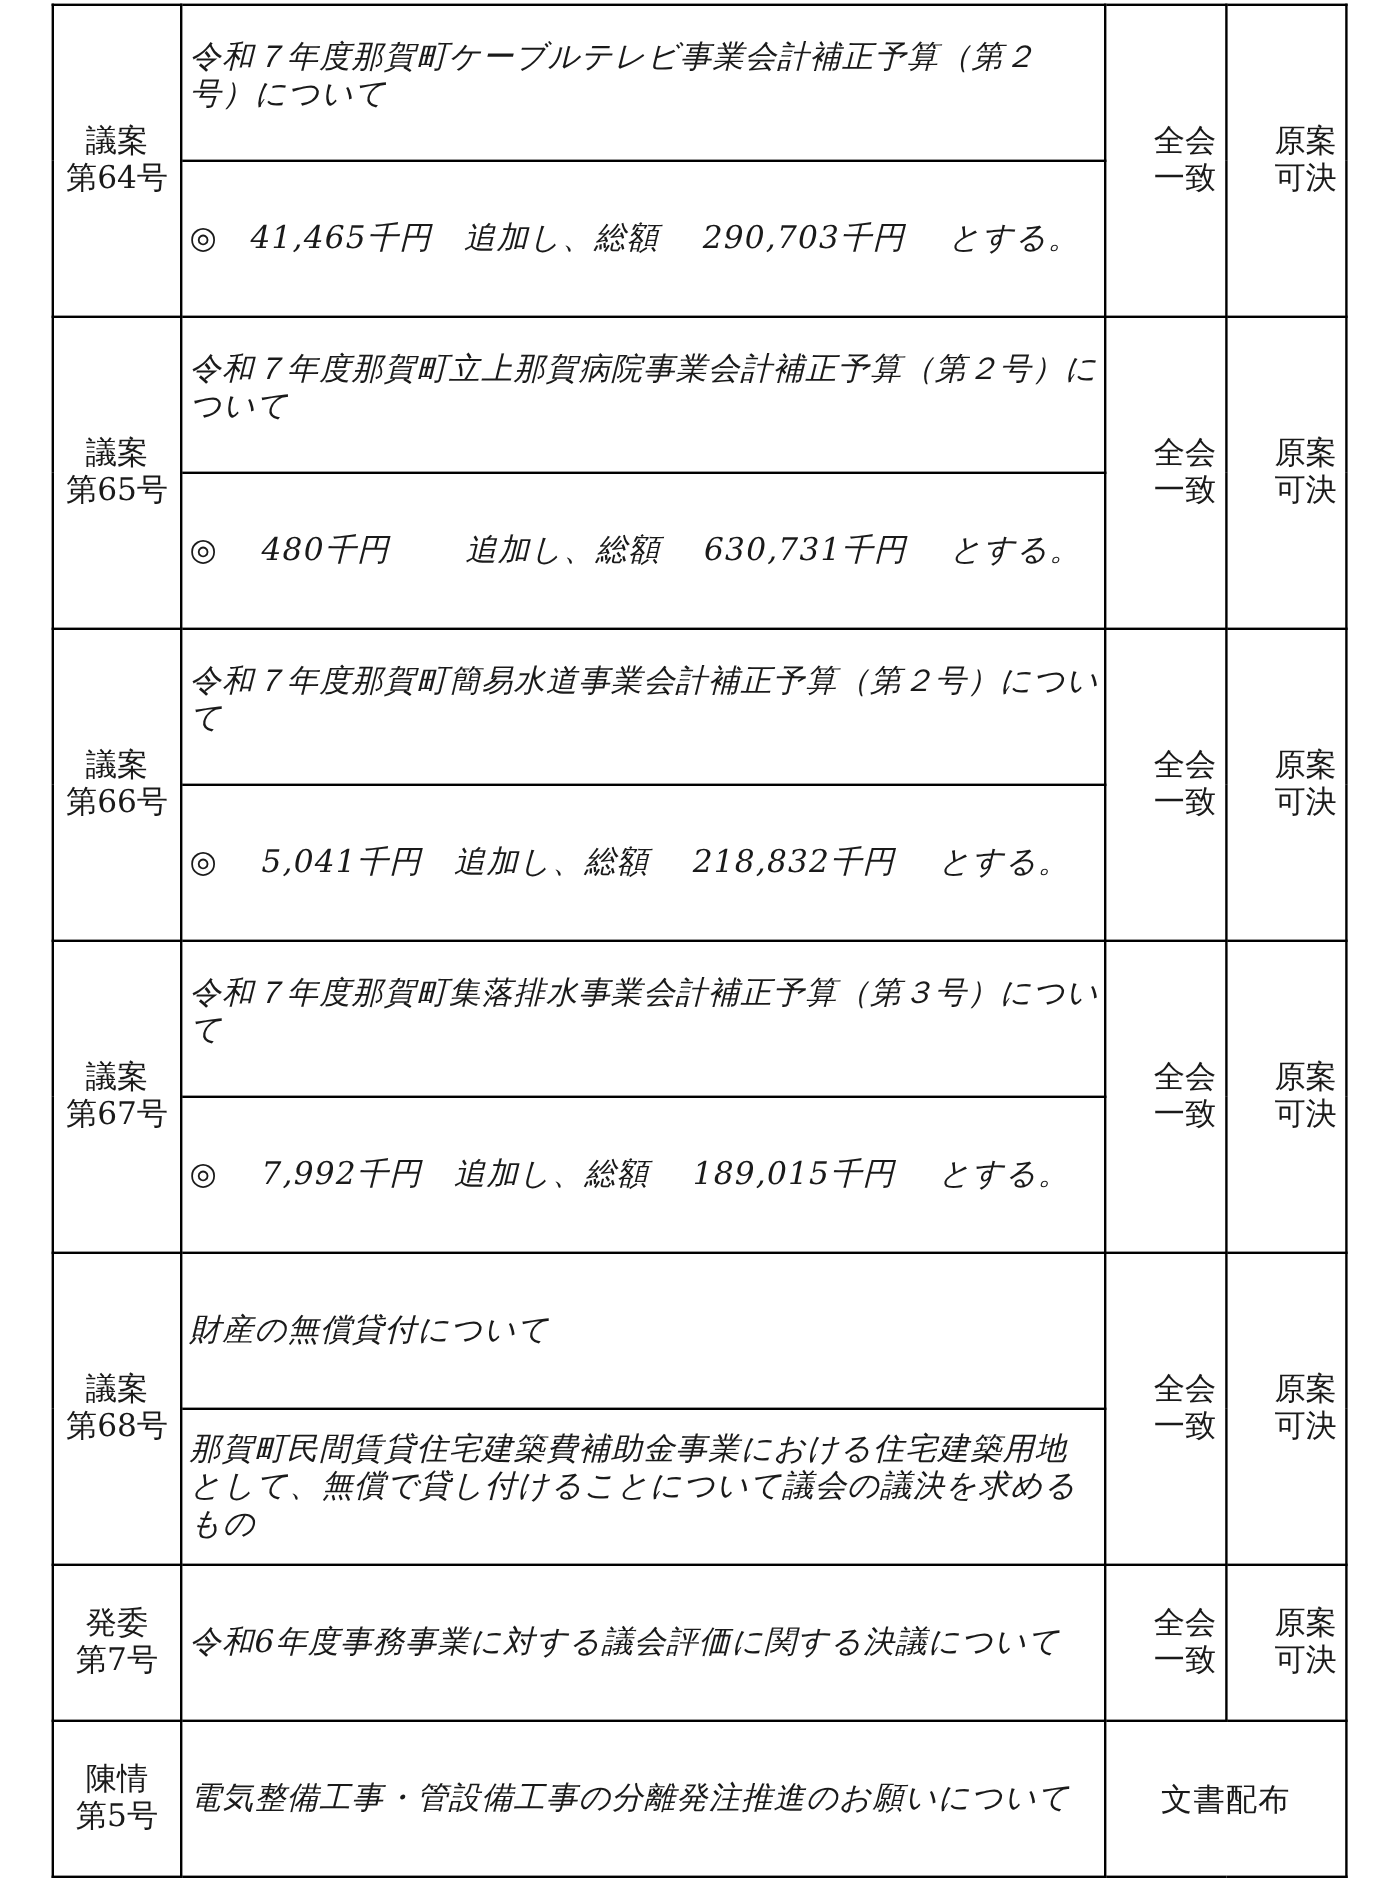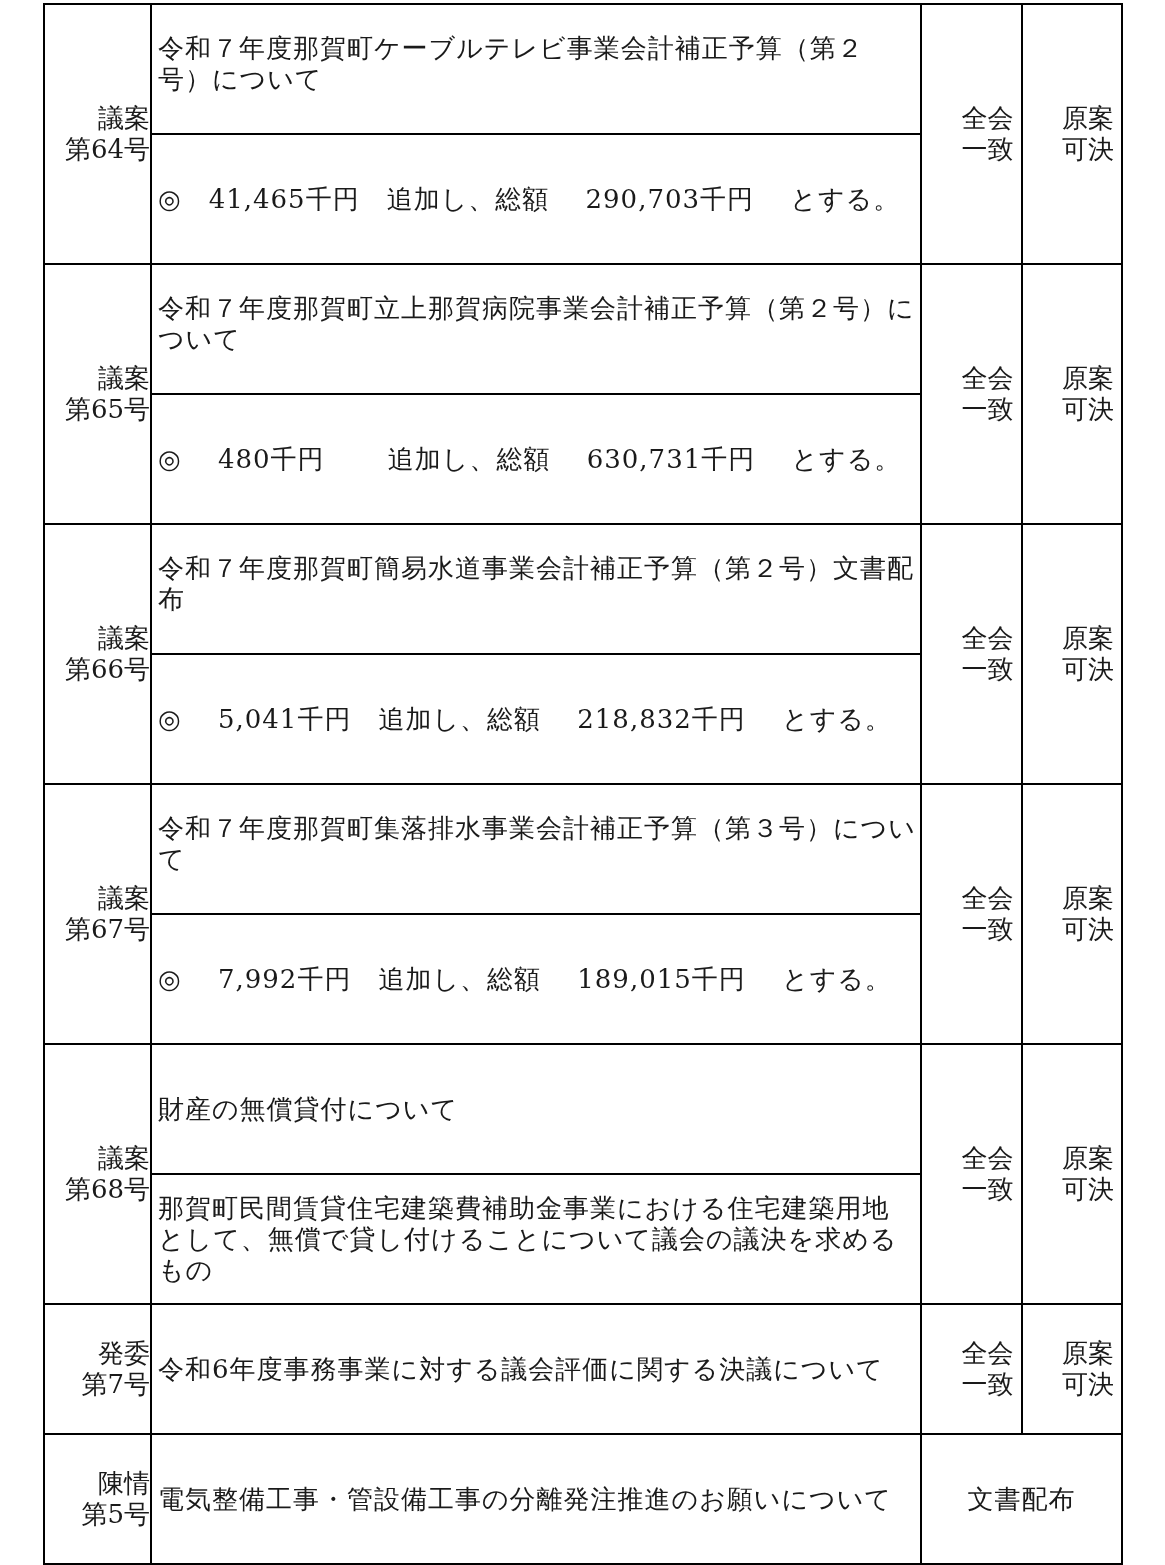--- a/index.html
+++ b/index.html
@@ -7,23 +7,23 @@
          font-family: "DejaVu Serif", "Liberation Serif", serif; color: #1a1a1a; }
   table.agenda {
     position: absolute; left: 43px; top: 3px;
     width: 1078px; border-collapse: collapse; table-layout: fixed;
   }
   table.agenda td { border: 2px solid #000; padding: 0; vertical-align: middle; }
   col.c-id { width: 107px; }
   col.c-title { width: 770px; }
   col.c-vote { width: 101px; }
   col.c-result { width: 100px; }
-  .id-cell { text-align: right; font-size: 26px; line-height: 31px; }
+  .id-cell { text-align: center; font-size: 26px; line-height: 31px; }
   .id-cell span { display: block; }
-  .text-cell { font-size: 26px; line-height: 31px; padding: 0 4px 0 6px !important; letter-spacing: 1px; }
+  .text-cell { font-size: 26px; line-height: 31px; padding: 0 4px 0 6px !important; letter-spacing: 1px; font-style: italic; }
   .vote-cell, .result-cell { text-align: center; font-size: 26px; line-height: 31px; }
   .vote-cell span, .result-cell span { display: block; margin-left: 32px; }
   .merged-cell { text-align: center; font-size: 26px; letter-spacing: 1px; margin-top: 44px; }
   tr.h130 { height: 130px; }
   .title-top { vertical-align: top !important; padding-top: 28px !important; }
   .amount-line { white-space: pre; }
 </style>
 </head>
 <body>
 
@@ -72,21 +72,21 @@
     </tr>
     <tr class="h130">
       <td class="text-cell amount-line">◎　 480千円　　 追加し、総額　 630,731千円　 とする。</td>
     </tr>
 
     <tr class="h130">
       <td class="id-cell" rowspan="2">
         <span>議案</span>
         <span>第66号</span>
       </td>
-      <td class="text-cell title-top">令和７年度那賀町簡易水道事業会計補正予算（第２号）文書配布</td>
+      <td class="text-cell title-top">令和７年度那賀町簡易水道事業会計補正予算（第２号）について</td>
       <td class="vote-cell" rowspan="2">
         <span>全会</span>
         <span>一致</span>
       </td>
       <td class="result-cell" rowspan="2">
         <span>原案</span>
         <span>可決</span>
       </td>
     </tr>
     <tr class="h130">

